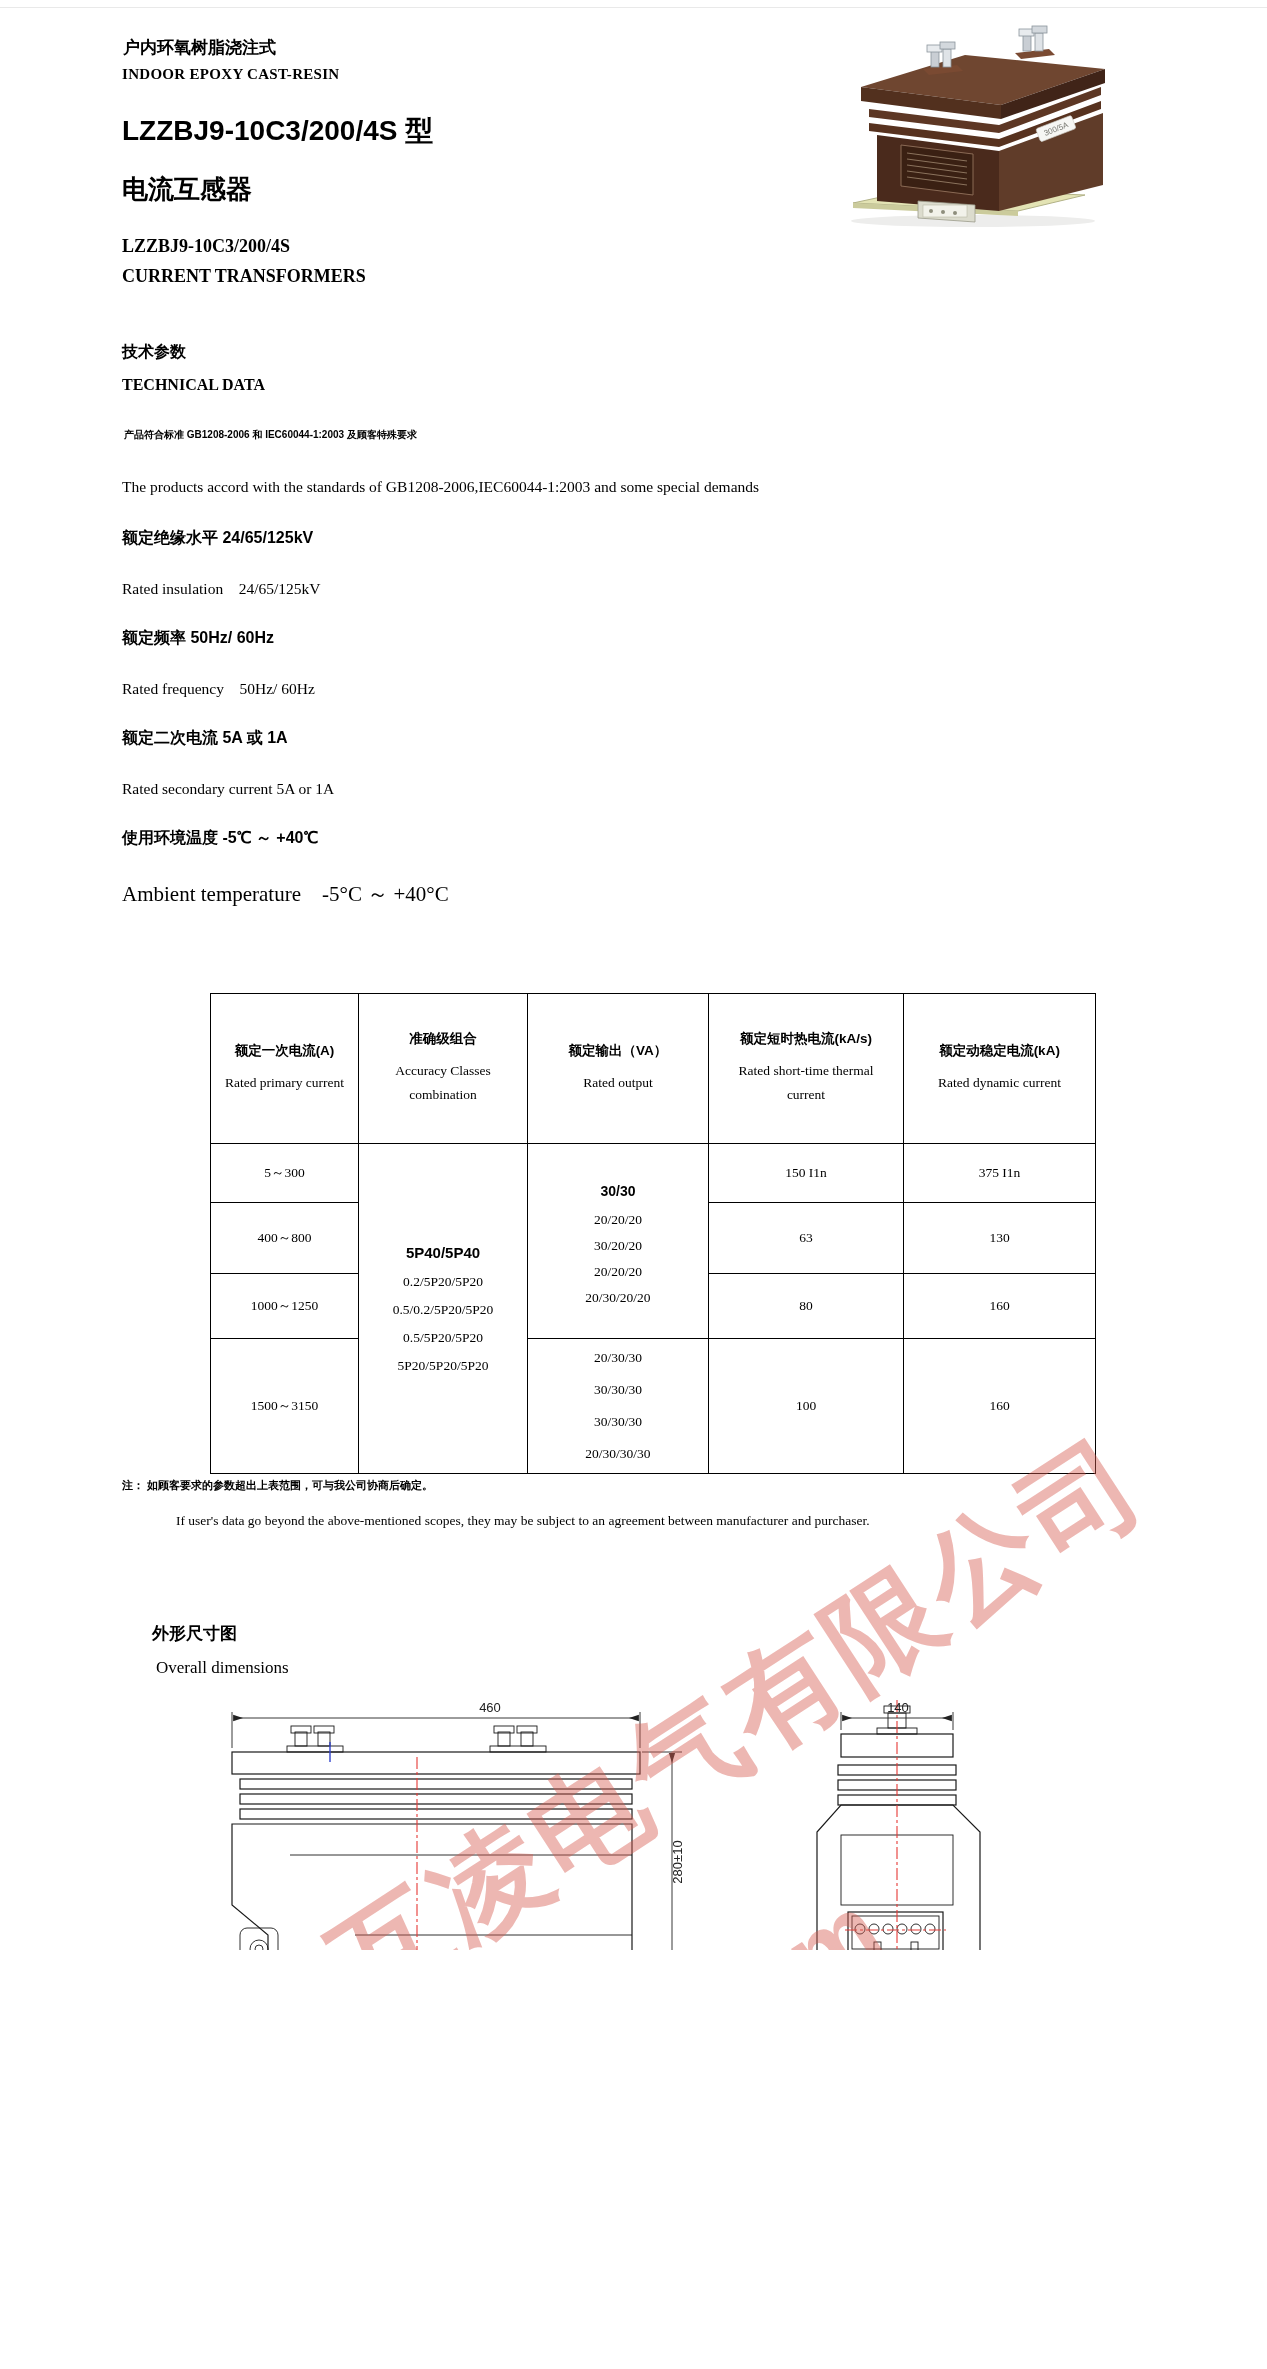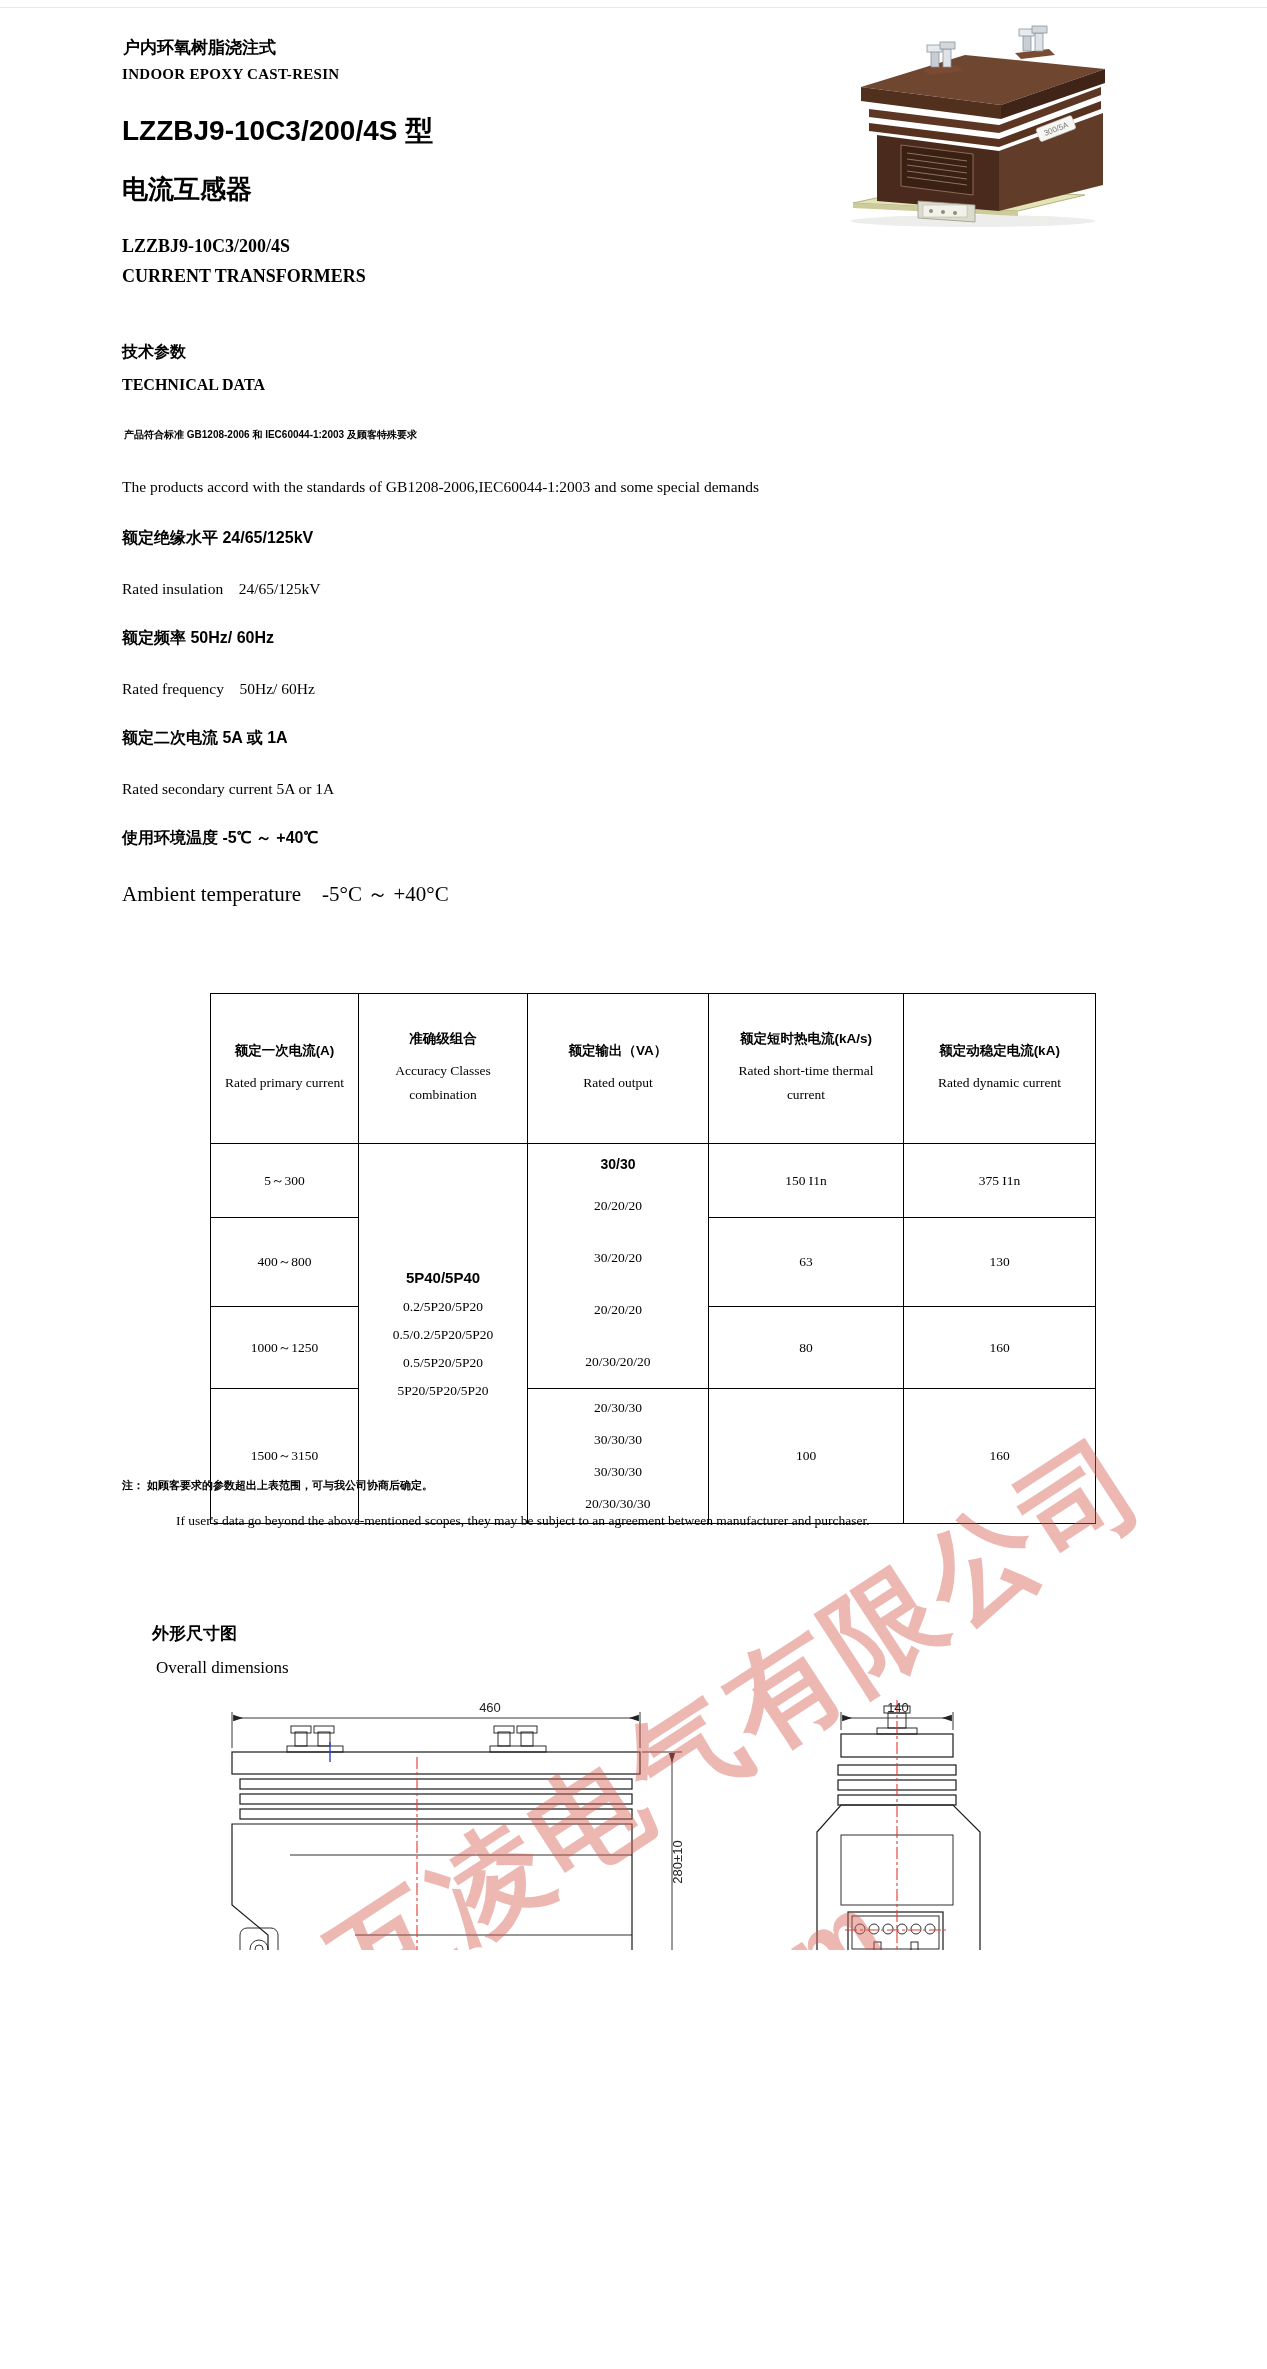--- a/index.html
+++ b/index.html
@@ -13,21 +13,21 @@
 
   
   .spec{border-collapse:collapse;table-layout:fixed;text-align:center}
   .spec td{border:1.5px solid #000;vertical-align:middle;padding:0 2px;
            font-family:"Liberation Serif",serif;font-size:13.5px;color:#000}
   .h-cn{font-family:"Liberation Sans",sans-serif;font-weight:bold;font-size:13.5px;margin-bottom:11px}
   .h-en{font-size:13.5px;line-height:24px;white-space:pre-line}
   .acc-head{font-family:"Liberation Sans",sans-serif;font-weight:bold;font-size:15px;line-height:30px}
   .acc-rest{font-size:13.5px;line-height:28px;white-space:pre-line}
   .out-head{font-family:"Liberation Sans",sans-serif;font-weight:bold;font-size:14px;line-height:32px;padding-top:4px}
-  .out-rest{font-size:13.5px;line-height:52px;white-space:pre-line}
+  .out-rest{font-size:13.5px;line-height:26px;white-space:pre-line}
   .out2{font-size:13.5px;line-height:32px;white-space:pre-line}
 
   
   svg{overflow:visible}
   .dim{font-family:"Liberation Sans",sans-serif;font-size:13px;fill:#222}
   .dims{font-family:"Liberation Sans",sans-serif;font-size:11.5px;fill:#222}
   .plabel{font-family:"Liberation Sans",sans-serif;font-size:15px;font-weight:bold;fill:#111}
   .cap{font-family:"Liberation Sans",sans-serif;font-size:14px;font-weight:bold;fill:#111}
   .oline{stroke:#1a1a1a;stroke-width:1.2;fill:none}
   .tline{stroke:#1a1a1a;stroke-width:0.9;fill:none}

